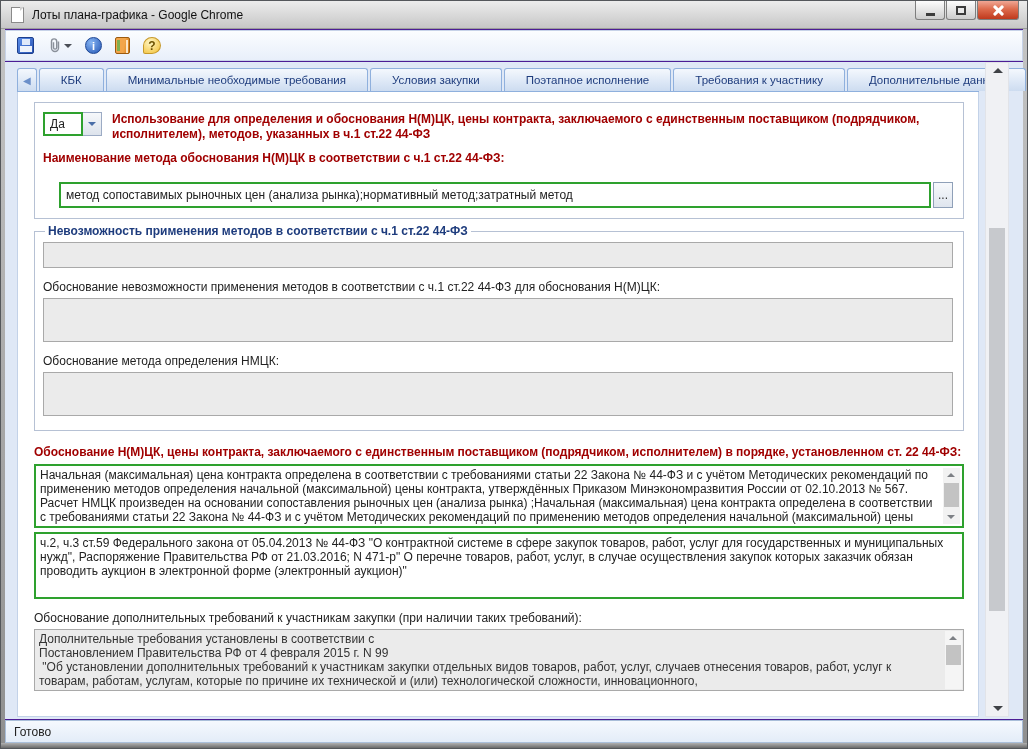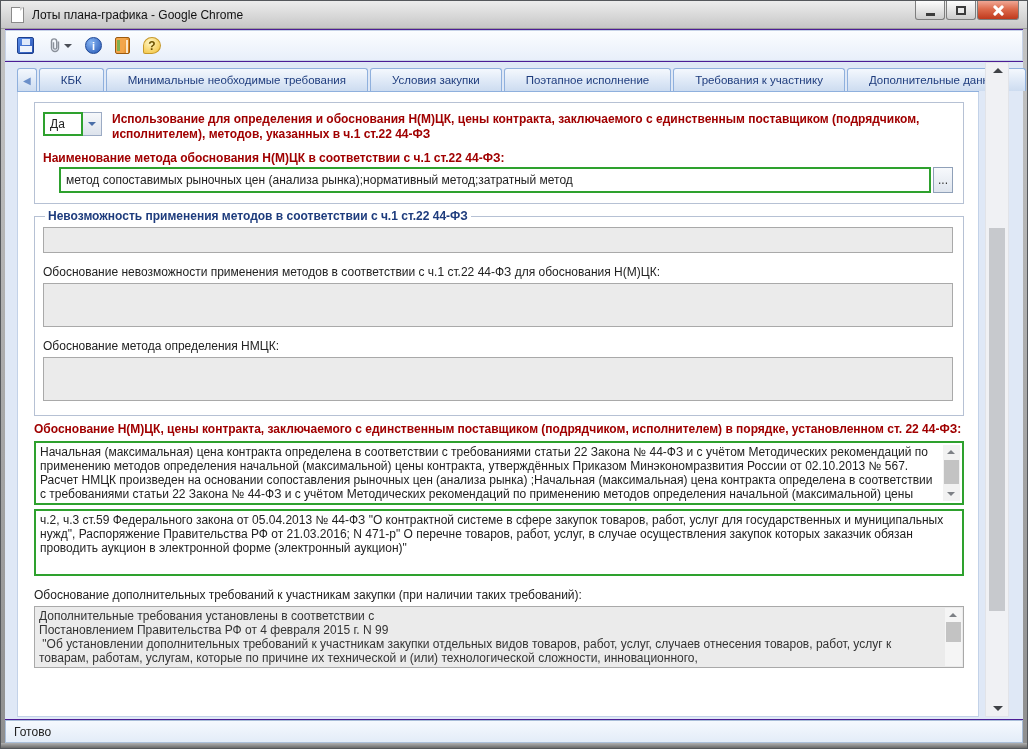--- a/index.html
+++ b/index.html
@@ -83,21 +83,21 @@
   legend { color:#1e3c7d; font-weight:bold; font-size:12px; padding:0 3px; margin-left:2px; }
   .lbl-red { color:#a00000; font-weight:bold; line-height:15px; }
   .lbl { color:#222; line-height:14px; }
   .row { display:flex; align-items:flex-start; gap:10px; margin-top:9px; }
   .select { display:flex; height:24px; }
   .select .val { width:40px; border:2px solid #2ea12e; background:#fff; display:flex;
                  align-items:center; padding-left:5px; font-size:12px; }
   .select .btn { width:19px; border:1px solid #9cabc4; border-left:none;
                  background:linear-gradient(#f6f8fb,#dde3ec); display:flex; align-items:center; justify-content:center; }
   .chev { width:0; height:0; border:4px solid transparent; border-top-color:#4a6ea8; margin-top:4px; }
-  .inputrow { display:flex; margin-top:1px;padding-left:16px; }
+  .inputrow { display:flex; margin-top:16px;padding-left:16px; }
   .ginput { flex:1; height:26px; border:2px solid #2ea12e; background:#fff; font-size:12px;
             padding:0 5px; font-family:"Liberation Sans",sans-serif; color:#222; outline:none; }
   .dots-btn { width:20px; height:26px; margin-left:2px; border:1px solid #8fa0b8;
             background:linear-gradient(#f7f9fc,#dfe5ee); font-size:12px; color:#333;
             display:flex; align-items:center; justify-content:center; }
   .gray-input { height:26px; background:#ebebeb; border:1px solid #a9a9a9; margin-top:4px; }
   .gray-area  { height:44px; background:#ebebeb; border:1px solid #a9a9a9; margin-top:4px; }
   .textbox { position:relative; border:2px solid #2ea12e; background:#fff; margin-top:4px; }
   .textbox.gray { border:1px solid #a9a9a9; background:#ebebeb; }
   .tb-content { position:absolute; top:2px; bottom:2px; left:4px; right:22px; overflow:hidden;
@@ -210,21 +210,21 @@
 
           <fieldset style="padding-bottom:14px">
             <legend>Невозможность применения методов в соответствии с ч.1 ст.22 44-ФЗ</legend>
             <div class="gray-input"></div>
             <div class="lbl" style="margin-top:12px">Обоснование невозможности применения методов в соответствии с ч.1 ст.22 44-ФЗ для обоснования Н(М)ЦК:</div>
             <div class="gray-area"></div>
             <div class="lbl" style="margin-top:12px">Обоснование метода определения НМЦК:</div>
             <div class="gray-area"></div>
           </fieldset>
 
-          <div class="lbl-red" style="margin-top:6px">Обоснование Н(М)ЦК, цены контракта, заключаемого с единственным поставщиком (подрядчиком, исполнителем) в порядке, установленном ст. 22 44-ФЗ:</div>
+          <div class="lbl-red" style="margin-top:14px">Обоснование Н(М)ЦК, цены контракта, заключаемого с единственным поставщиком (подрядчиком, исполнителем) в порядке, установленном ст. 22 44-ФЗ:</div>
           <div class="textbox" style="height:64px">
             <div class="tb-content">Начальная (максимальная) цена контракта определена в соответствии с требованиями статьи 22 Закона № 44-ФЗ и с учётом Методических рекомендаций по применению методов определения начальной (максимальной) цены контракта, утверждённых Приказом Минэкономразвития России от 02.10.2013 № 567. Расчет НМЦК произведен на основании сопоставления рыночных цен (анализа рынка) ;Начальная (максимальная) цена контракта определена в соответствии с требованиями статьи 22 Закона № 44-ФЗ и с учётом Методических рекомендаций по применению методов определения начальной (максимальной) цены контракта</div>
             <div class="tb-sb">
               <span class="tb-up"></span>
               <span class="tb-thumb" style="top:15px;height:24px"></span>
               <span class="tb-dn"></span>
             </div>
           </div>
 
           <div class="textbox" style="height:67px">

